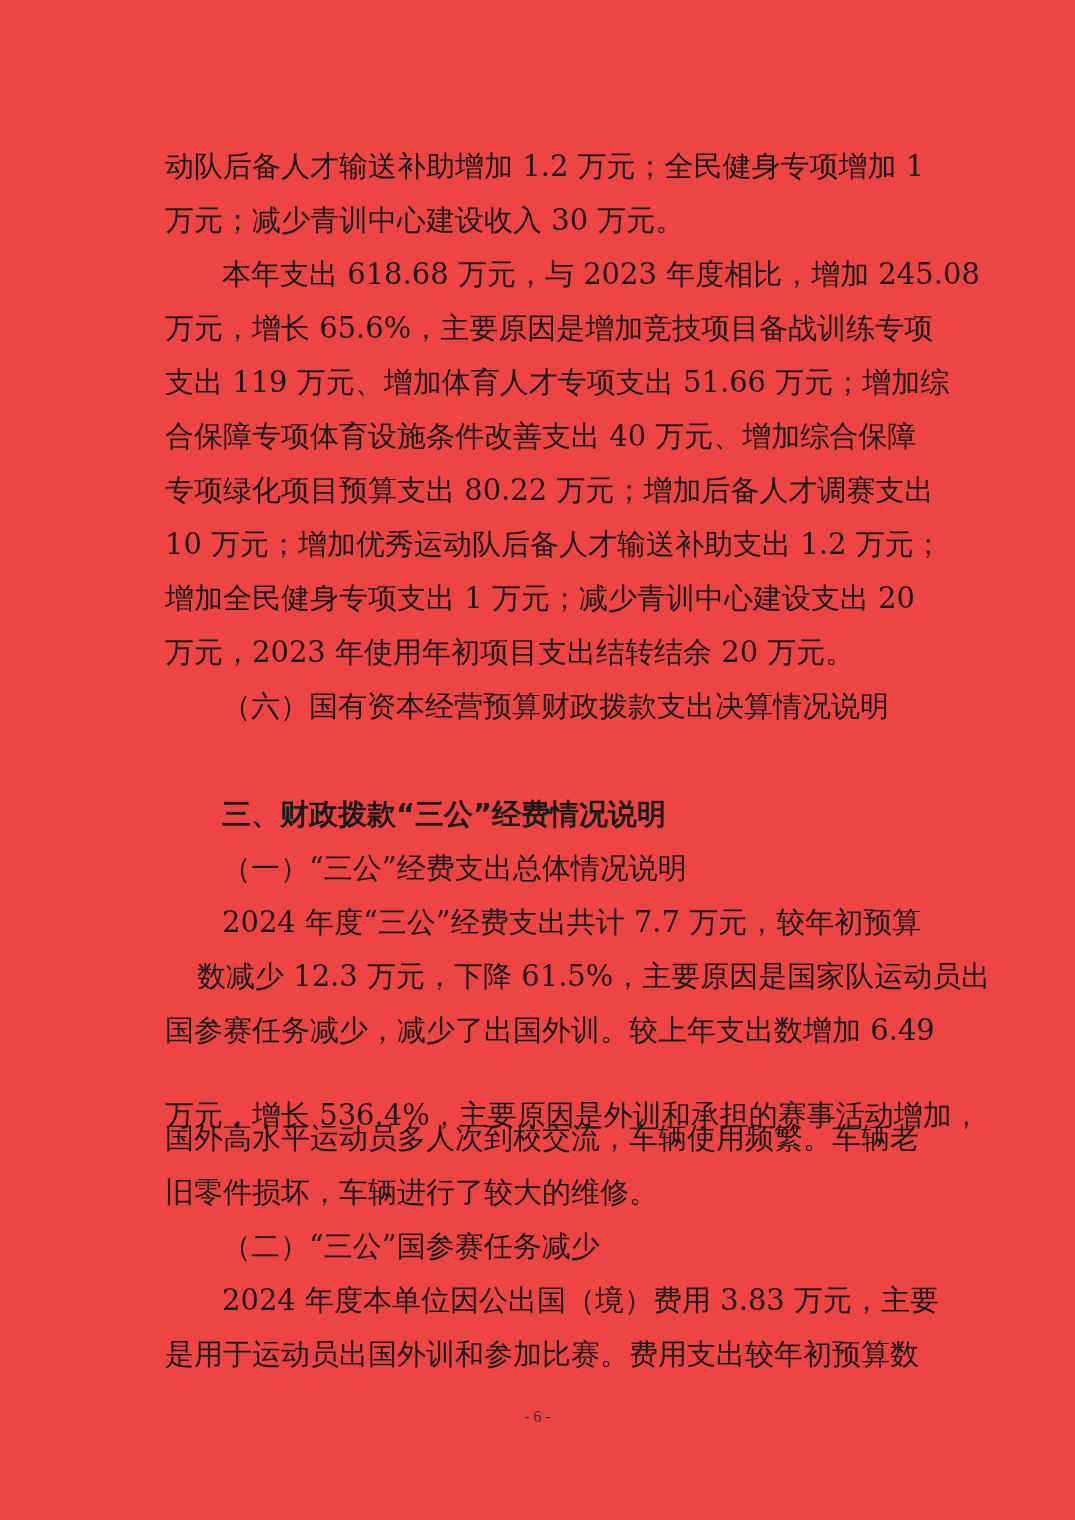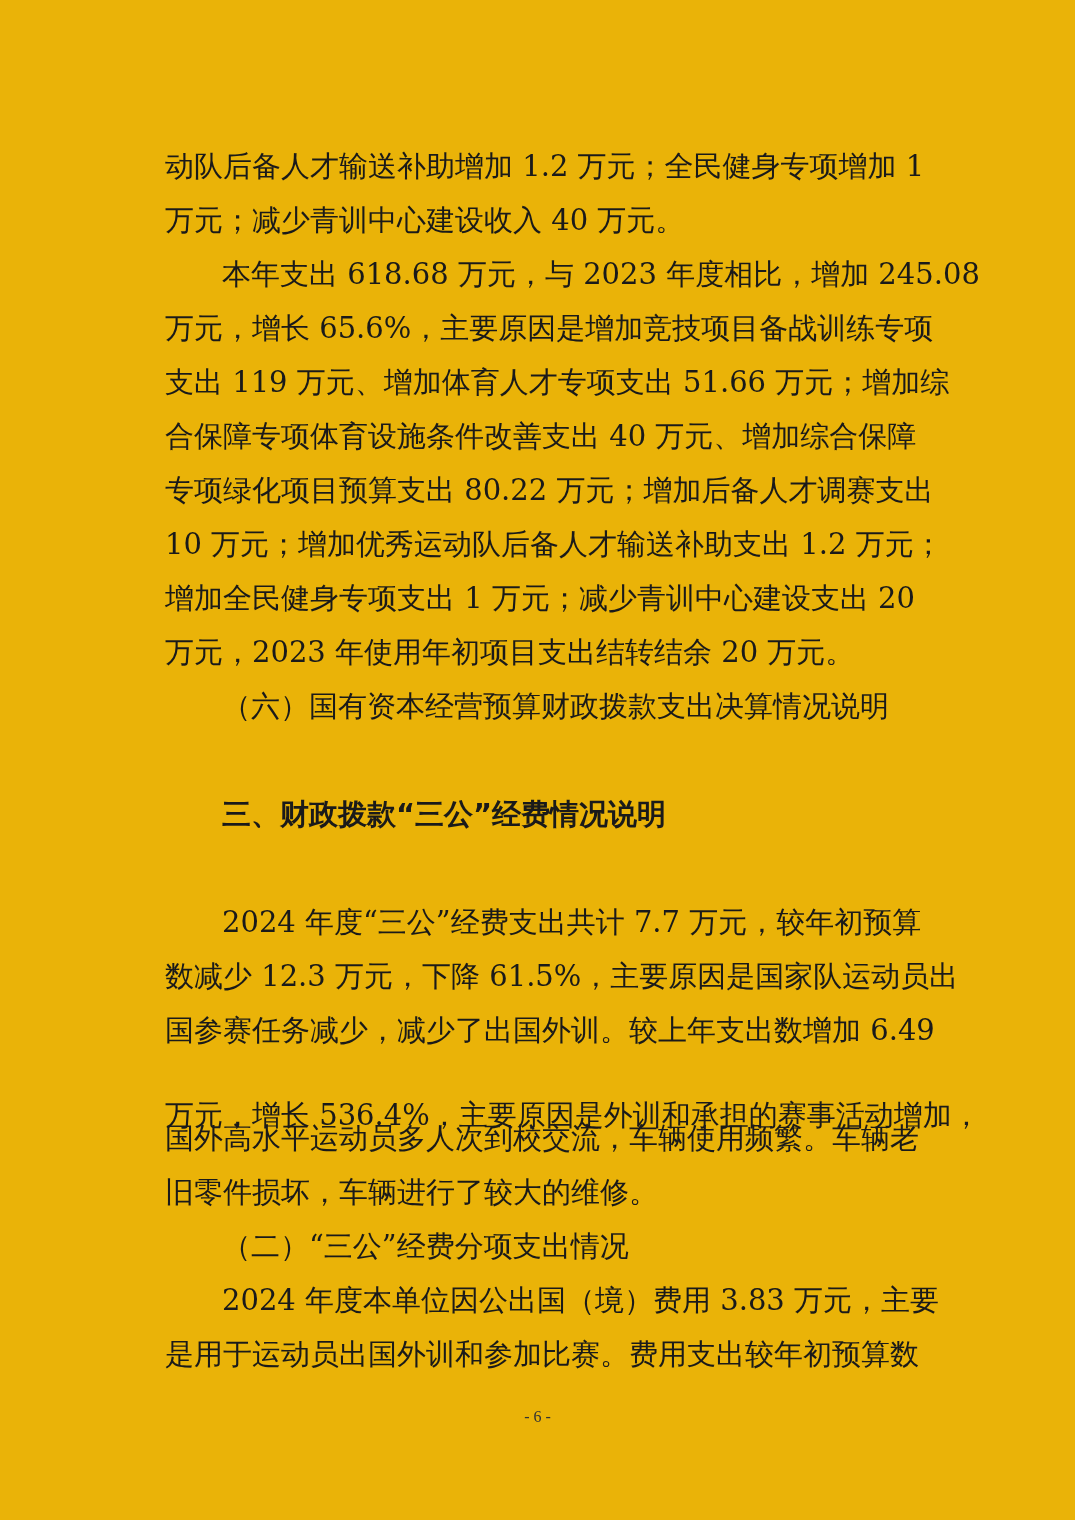--- a/index.html
+++ b/index.html
@@ -1,17 +1,17 @@
 <!DOCTYPE html>
 <html><head>
 <meta charset="utf-8">
 <style>
   html, body { margin: 0; padding: 0; background: #ffffff; }
   body { width: 1075px; height: 1520px; position: relative; overflow: hidden; }
-  .page { position: absolute; left: 0; top: 0; width: 1075px; height: 1520px; background: #eab308; }
+  .page { position: absolute; left: 0; top: 0; width: 1075px; height: 1520px; background: #ef4444; }
   .line {
     position: absolute;
     left: 165px;
     width: 748px;
     height: 40px;
     font-family: "DejaVu Serif", "Liberation Serif", serif;
     font-size: 29px;
     line-height: 40px;
     color: #1a1a1a;
     white-space: nowrap;
@@ -30,40 +30,41 @@
     font-family: "Liberation Serif", serif;
     font-size: 16px;
     color: #333;
   }
 </style>
 </head>
 <body>
 
 <div class="page">
   <div class="line" style="top:146px;">动队后备人才输送补助增加 1.2 万元；全民健身专项增加 1</div>
-  <div class="line last" style="top:200px;">万元；减少青训中心建设收入 40 万元。</div>
+  <div class="line last" style="top:200px;">万元；减少青训中心建设收入 30 万元。</div>
 
   <div class="line" style="top:254px; left:222px; width:691px;">本年支出 618.68 万元，与 2023 年度相比，增加 245.08</div>
   <div class="line" style="top:308px;">万元，增长 65.6%，主要原因是增加竞技项目备战训练专项</div>
   <div class="line" style="top:362px;">支出 119 万元、增加体育人才专项支出 51.66 万元；增加综</div>
   <div class="line" style="top:416px;">合保障专项体育设施条件改善支出 40 万元、增加综合保障</div>
   <div class="line" style="top:470px;">专项绿化项目预算支出 80.22 万元；增加后备人才调赛支出</div>
   <div class="line" style="top:524px;">10 万元；增加优秀运动队后备人才输送补助支出 1.2 万元；</div>
   <div class="line" style="top:578px;">增加全民健身专项支出 1 万元；减少青训中心建设支出 20</div>
   <div class="line last" style="top:632px;">万元，2023 年使用年初项目支出结转结余 20 万元。</div>
 
   <div class="line subheading" style="top:686px; left:222px; width:691px;">（六）国有资本经营预算财政拨款支出决算情况说明</div>
 
   <div class="line heading" style="top:794px; left:222px; width:691px;">三、财政拨款“三公”经费情况说明</div>
+  <div class="line subheading" style="top:848px; left:222px; width:691px;">（一）“三公”经费支出总体情况说明</div>
 
   <div class="line" style="top:902px; left:222px; width:691px;">2024 年度“三公”经费支出共计 7.7 万元，较年初预算</div>
-  <div class="line" style="top:956px;">数减少 12.3 万元，下降 61.5%，主要原因是国家队运动员出</div>
+  <div class="line" style="top:956px;margin-left:32px;">数减少 12.3 万元，下降 61.5%，主要原因是国家队运动员出</div>
   <div class="line" style="top:1010px;">国参赛任务减少，减少了出国外训。较上年支出数增加 6.49</div>
   <div class="line" style="top:1064px;margin-top:31px;">万元，增长 536.4%，主要原因是外训和承担的赛事活动增加，</div>
   <div class="line" style="top:1118px;">国外高水平运动员多人次到校交流，车辆使用频繁。车辆老</div>
   <div class="line last" style="top:1172px;">旧零件损坏，车辆进行了较大的维修。</div>
 
-  <div class="line subheading" style="top:1226px; left:222px; width:691px;">（二）“三公”经费分项支出情况</div>
+  <div class="line subheading" style="top:1226px; left:222px; width:691px;">（二）“三公”国参赛任务减少</div>
   <div class="line" style="top:1280px; left:222px; width:691px;">2024 年度本单位因公出国（境）费用 3.83 万元，主要</div>
   <div class="line" style="top:1334px;">是用于运动员出国外训和参加比赛。费用支出较年初预算数</div>
 
   <div class="page-number">- 6 -</div>
 </div>
 
 </body></html>

